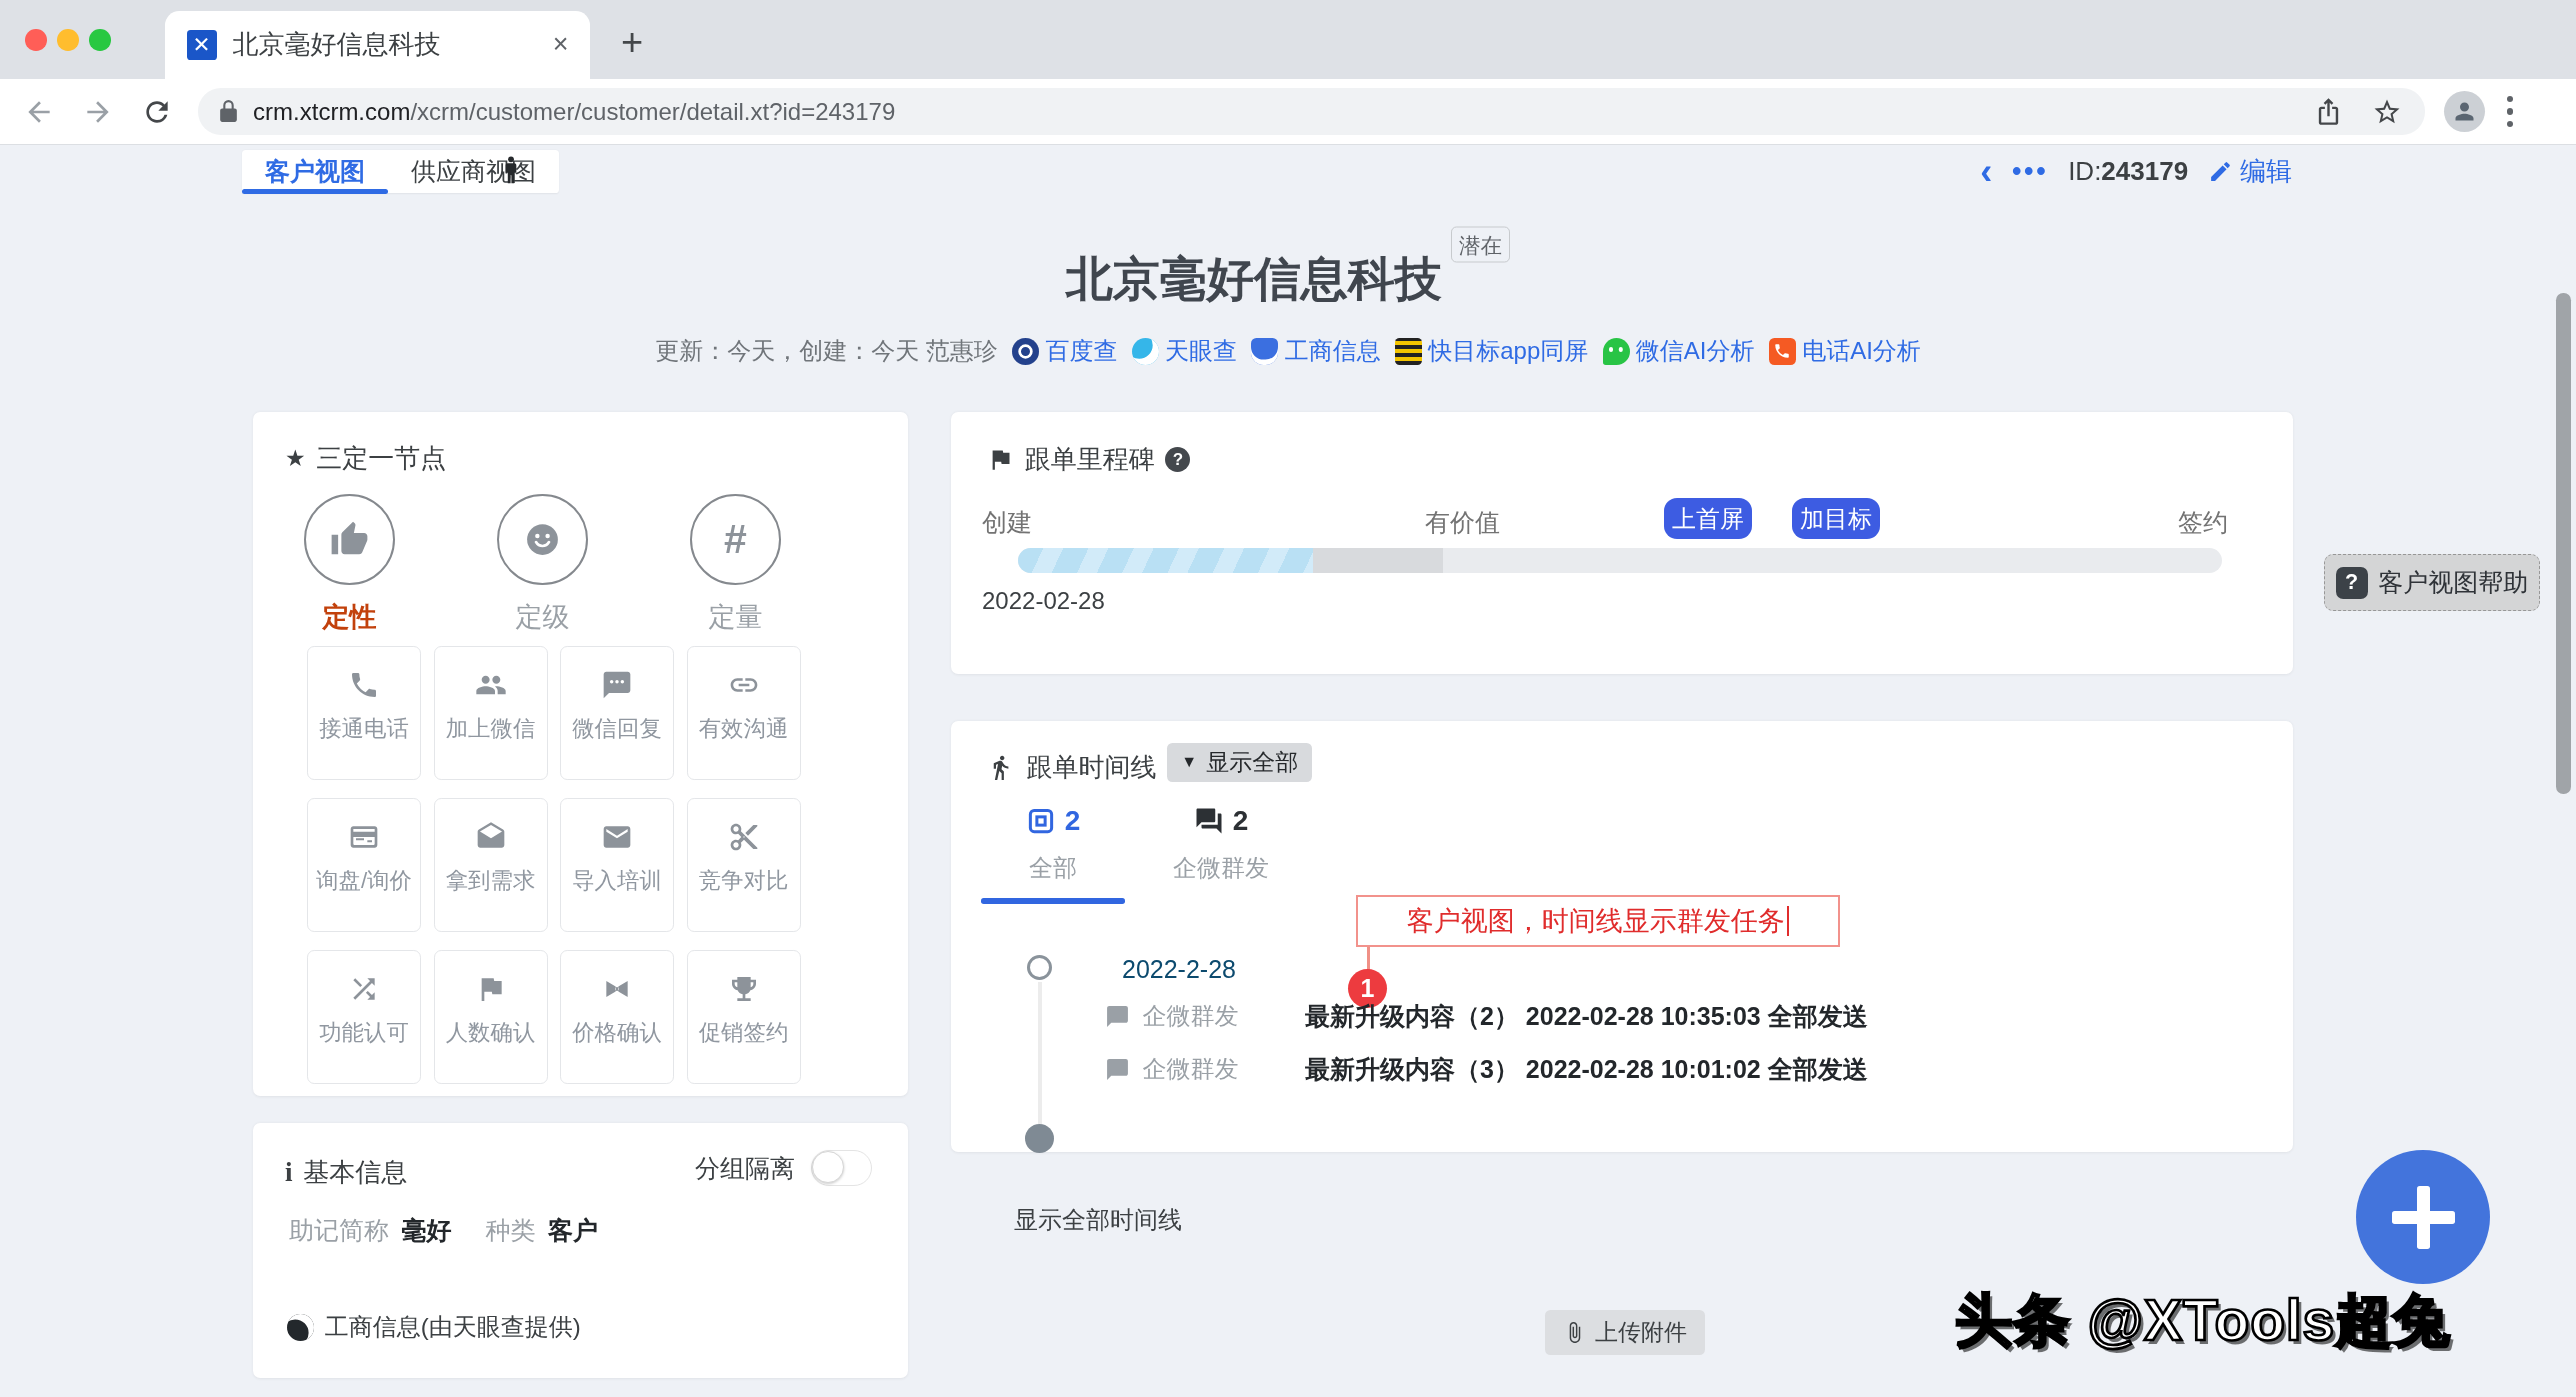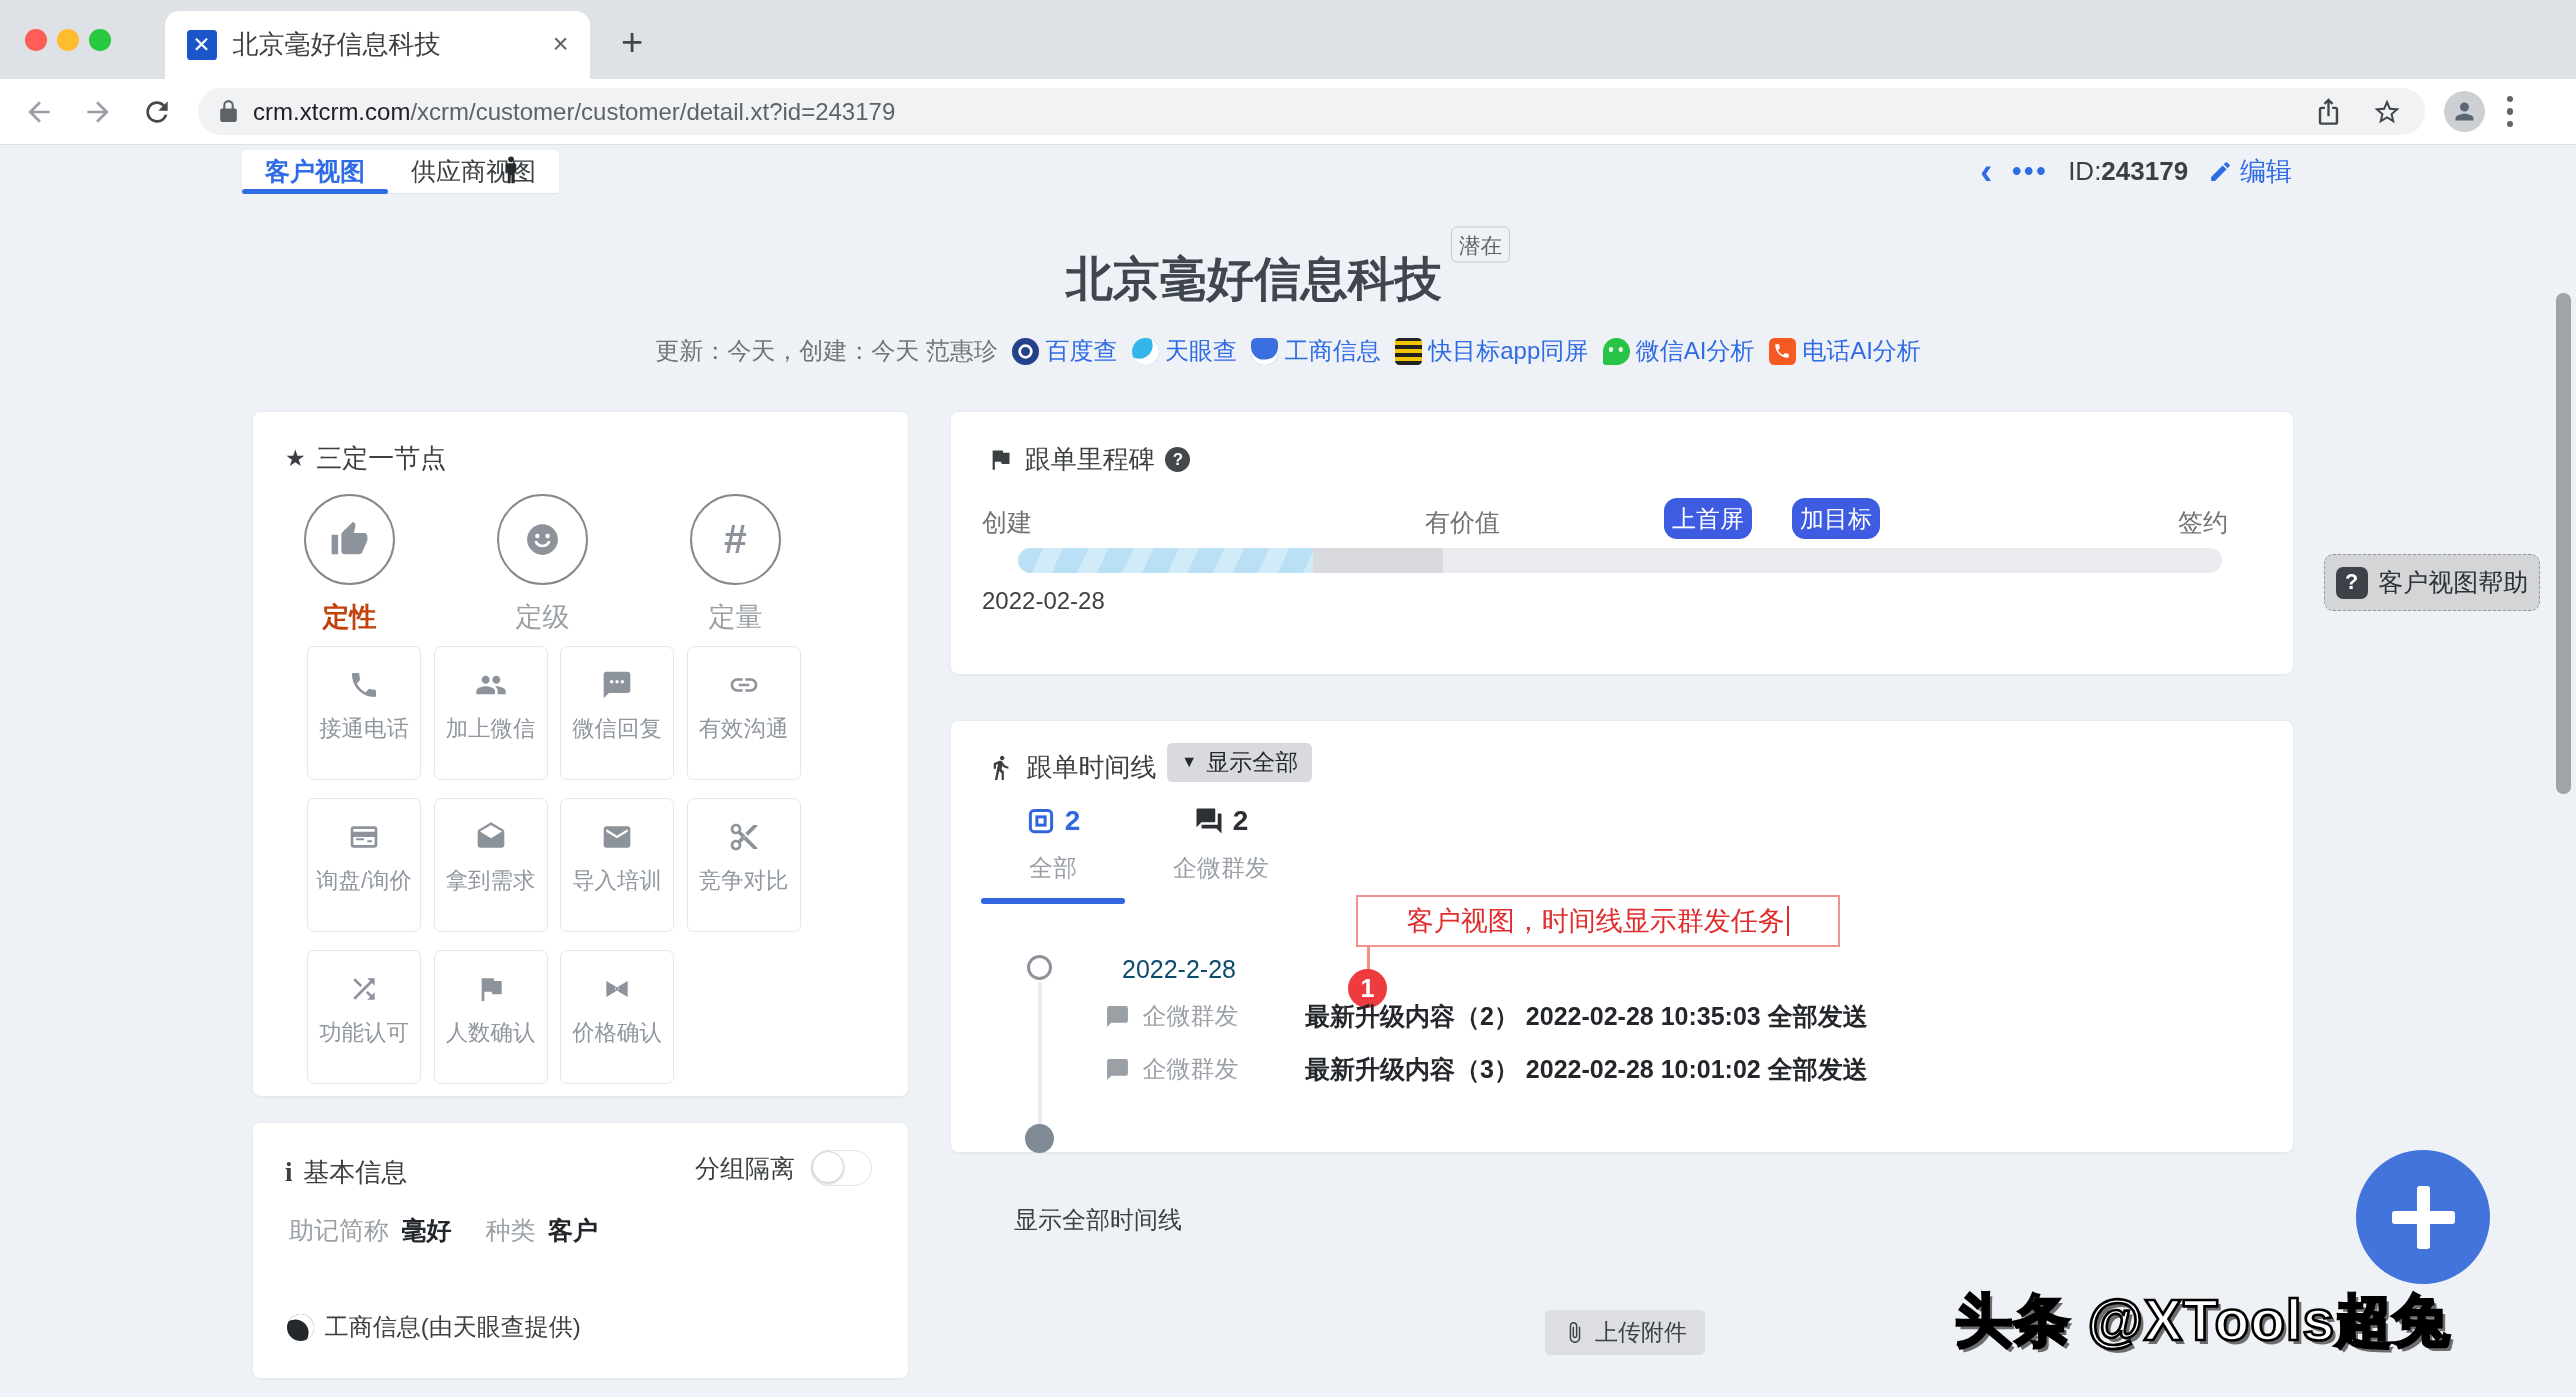--- a/index.html
+++ b/index.html
@@ -357,20 +357,26 @@
               <path d="M14.4 6L14 4H5v17h2v-7h5.6l.4 2h7V6h-5.6z"></path>
             </svg>
           <span class="glabel">人数确认</span>
         </div>
         <div class="gcell">
           <svg width="34" height="32" viewBox="0 0 24 24" fill="#8d939a">
               <path d="M4 6v12l7-4.2V10.2L4 6zm16 0l-7 4.2v3.6L20 18V6zM12 10.5c.8 0 1.5.7 1.5 1.5s-.7 1.5-1.5 1.5-1.5-.7-1.5-1.5.7-1.5 1.5-1.5z"></path>
             </svg>
           <span class="glabel">价格确认</span>
         </div>
+        <div class="gcell">
+          <svg width="32" height="32" viewBox="0 0 24 24" fill="#8d939a">
+              <path d="M7 3h10v2h4v3c0 2.4-1.8 4.4-4.2 4.9-.7 1.6-2.1 2.8-3.8 3.1V19h4v2H7v-2h4v-3c-1.7-.3-3.1-1.5-3.8-3.1C4.8 12.4 3 10.4 3 8V5h4V3zm-2 5c0 1.2.8 2.3 2 2.7V7H5v1zm14 0V7h-2v3.7c1.2-.4 2-1.5 2-2.7z"></path>
+            </svg>
+          <span class="glabel">促销签约</span>
+        </div>
       </div>
     </div>
 
     <div class="card card-basic">
       <div class="basic-head">
         <span class="i-ic">i</span>
         <span>基本信息</span>
       </div>
       <div class="toggle-wrap">
         <span>分组隔离</span>

